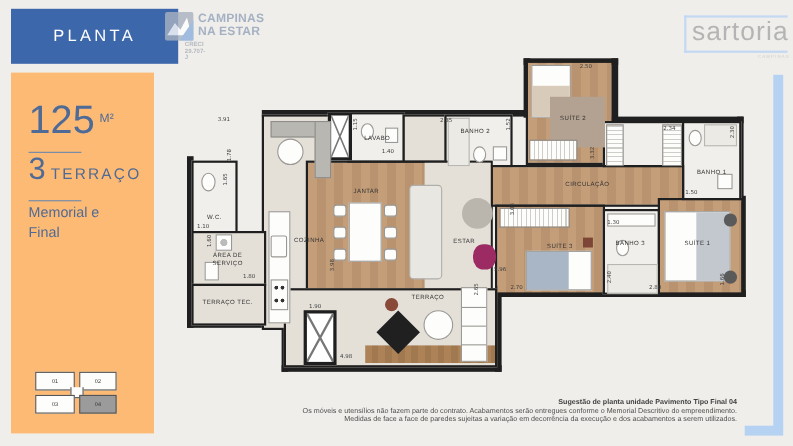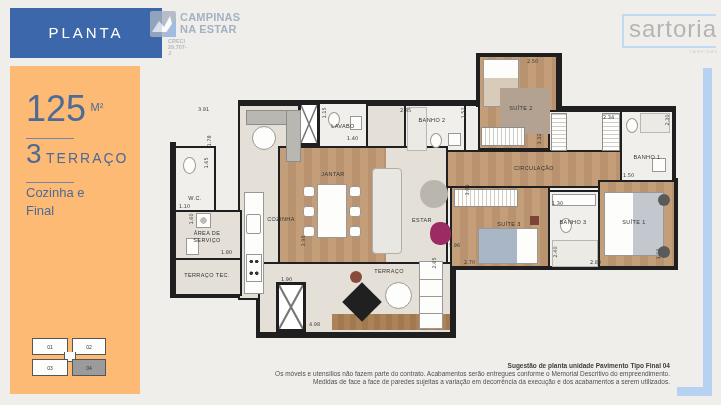--- a/index.html
+++ b/index.html
@@ -67,21 +67,21 @@
     <span class="bignum">125</span>
     <span style="font-size:11px;position:relative;top:-10px">M²</span>
   </div>
   <div class="divider" style="position:absolute;left:0;top:66px"></div>
   <div class="abs" style="left:16px;top:72px">
     <span style="font-size:28px">3</span>
     <span style="font-size:14px;letter-spacing:2px">TERRAÇO</span>
   </div>
   <div class="divider" style="position:absolute;left:0;top:110px"></div>
   <div class="abs" style="left:16px;top:118px;font-size:13px;line-height:1.35">
-    <div>Cozinha e</div>
+    <div>Memorial e</div>
     <div>Final</div>
   </div>
 
   <div class="kp" style="left:18px;top:268px">
     <div class="kpu" style="left:4px;top:4px;width:36px;height:17px">
         <span>01</span>
       </div>
     <div class="kpu" style="left:44px;top:4px;width:34px;height:17px">
         <span>02</span>
       </div>

